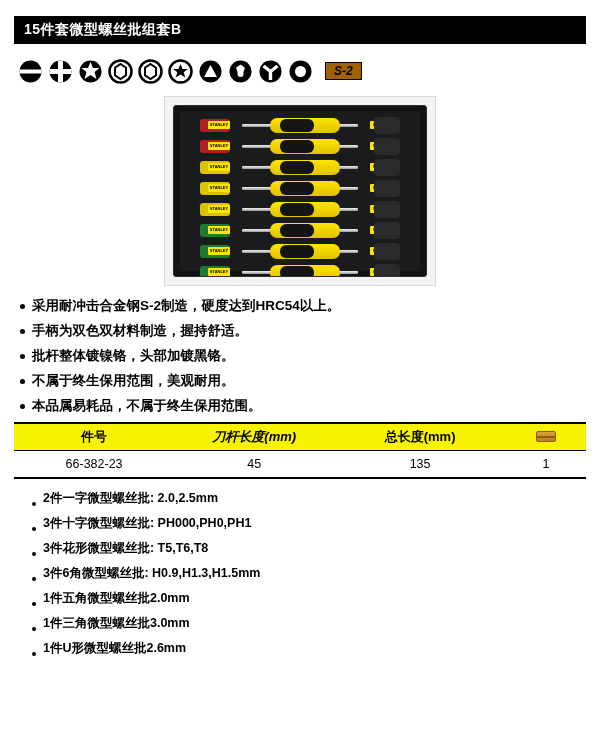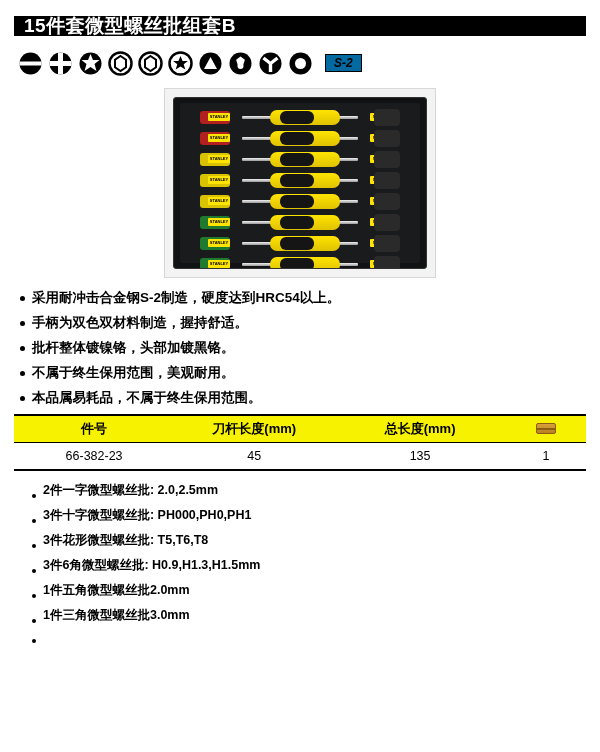--- a/index.html
+++ b/index.html
@@ -20,27 +20,27 @@
   .page {
     width: 600px;
     height: 752px;
     position: relative;
     padding: 0 14px;
   }
 
   
   .title-bar {
     margin-top: 16px;
-    height: 20px;
+    height: 28px;
     background: #000000;
     color: #ffffff;
     display: flex;
     align-items: center;
     padding-left: 10px;
-    font-size: 19px;
+    font-size: 14px;
     font-weight: bold;
     letter-spacing: 0.5px;
   }
 
   
   .bit-row {
     margin-top: 12px;
     height: 30px;
     display: flex;
     align-items: center;
@@ -49,21 +49,21 @@
   }
   .bit {
     width: 25px;
     height: 25px;
     position: relative;
     flex: 0 0 auto;
   }
   .bit svg { display: block; }
   .s2-badge {
     margin-left: 7px;
-    background: #0369a1;
+    background: #a16207;
     border: 1px solid #000;
     font-size: 12px;
     font-weight: bold;
     font-style: italic;
     padding: 2px 8px 2px 8px;
     line-height: 1;
     height: 18px;
     display: flex;
     align-items: center;
   }
@@ -215,21 +215,21 @@
     text-align: center;
     font-size: 13px;
   }
   .spec-table td {
     padding: 6px 0;
     text-align: center;
     border-bottom: 2px solid #000;
     font-size: 12.5px;
   }
   .col-a { width: 28%; }
-  .col-b { width: 28%; }
+  .col-b { width: 28%; font-style: italic; }
   .col-c { width: 30%; }
   .col-d { width: 14%; }
   .pack-icon {
     display: inline-block;
     width: 20px; height: 11px;
     background: linear-gradient(#d8a13c, #b97f22);
     border: 1px solid #8a5d12;
     border-radius: 2px;
     position: relative;
   }
@@ -482,16 +482,17 @@
     <div class="citem">
         <span class="cdot"></span>
         <span>1件五角微型螺丝批2.0mm</span>
       </div>
     <div class="citem">
         <span class="cdot"></span>
         <span>1件三角微型螺丝批3.0mm</span>
       </div>
     <div class="citem">
         <span class="cdot"></span>
+        <span>1件U形微型螺丝批2.6mm</span>
       </div>
   </div>
 
 </div>
 
 </body></html>

